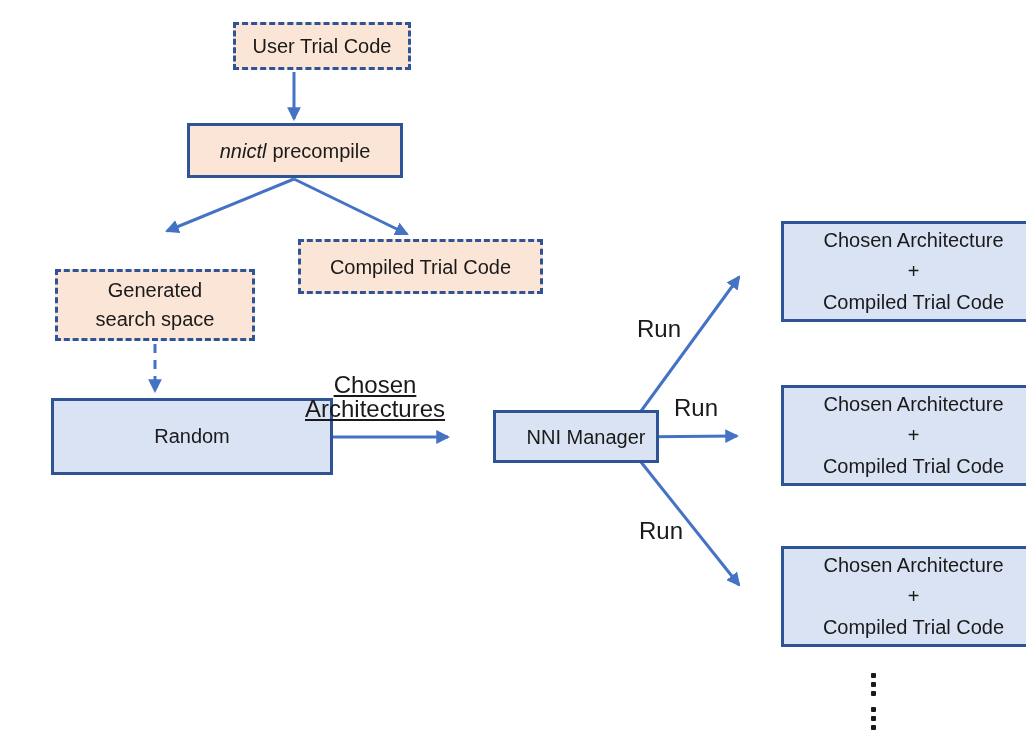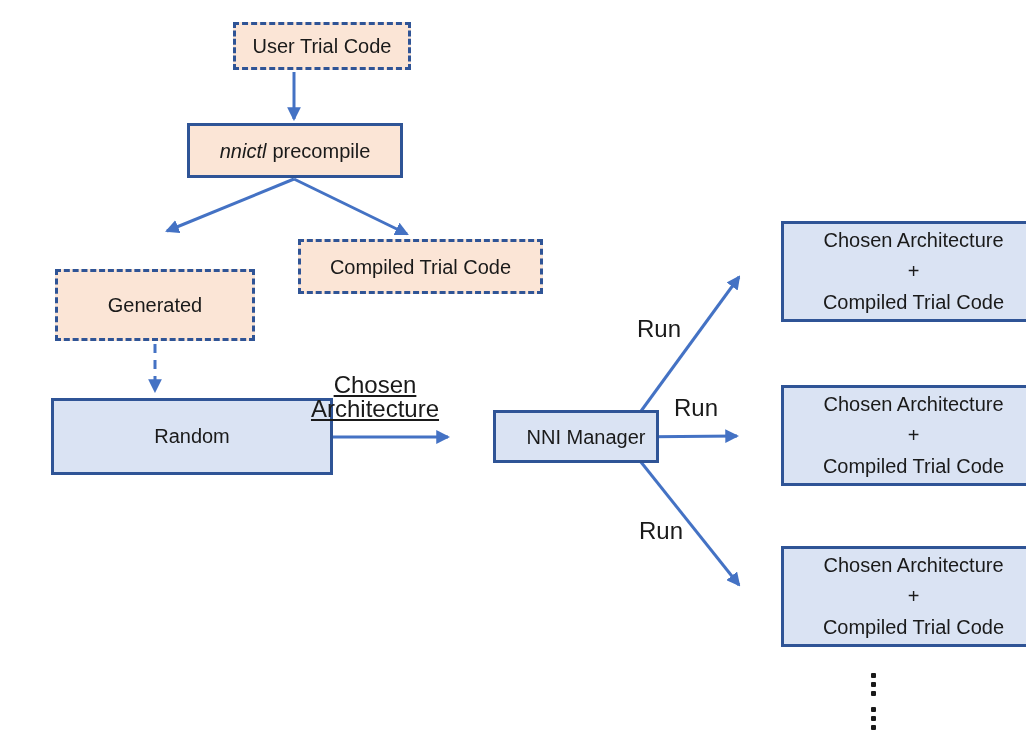--- a/index.html
+++ b/index.html
@@ -117,20 +117,21 @@
 
   <div class="box peach solid box-precompile">
     <span class="row">
       <em>nnictl</em>
       <span>precompile</span>
     </span>
   </div>
 
   <div class="box peach dashed-border box-generated">
     <div>Generated</div>
+    <div>search space</div>
   </div>
 
   <div class="box peach dashed-border box-compiled">
     <span>Compiled Trial Code</span>
   </div>
 
   <div class="box blue solid box-tuner">
     <div>Random</div>
   </div>
 
@@ -151,21 +152,21 @@
   </div>
 
   <div class="box blue solid box-runner box-runner-3">
     <div>Chosen Architecture</div>
     <div>+</div>
     <div>Compiled Trial Code</div>
   </div>
 
   <div class="edge-label lbl-chosen">
     <div>Chosen</div>
-    <div>Architecture</div>
+    <div>Architectures</div>
   </div>
 
   <div class="edge-label lbl-run-top">Run</div>
 
   <div class="edge-label lbl-run-mid">Run</div>
 
   <div class="edge-label lbl-run-bot">Run</div>
 
   <div class="dots">
     <div class="dot-group">

